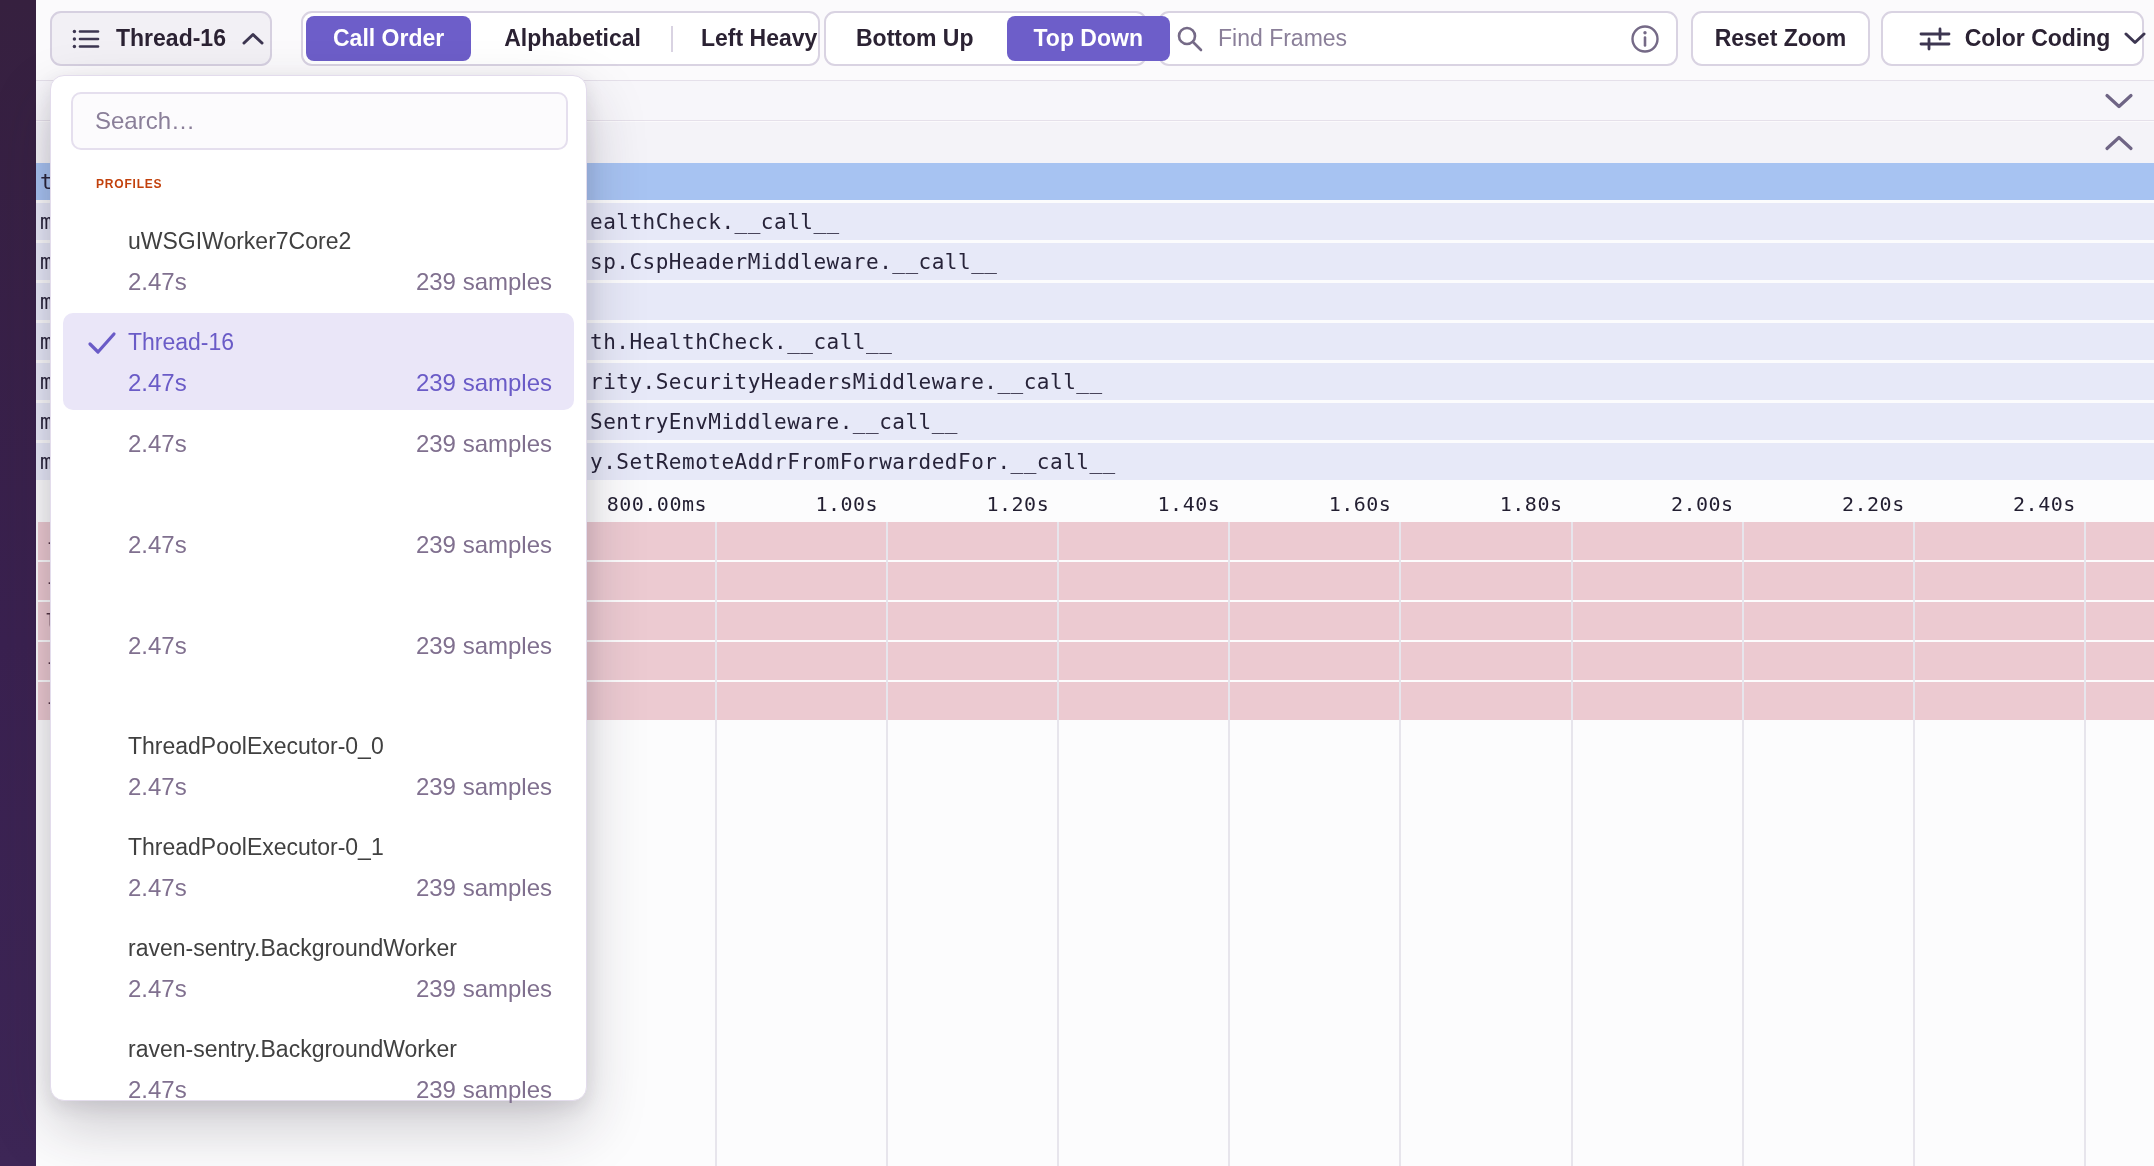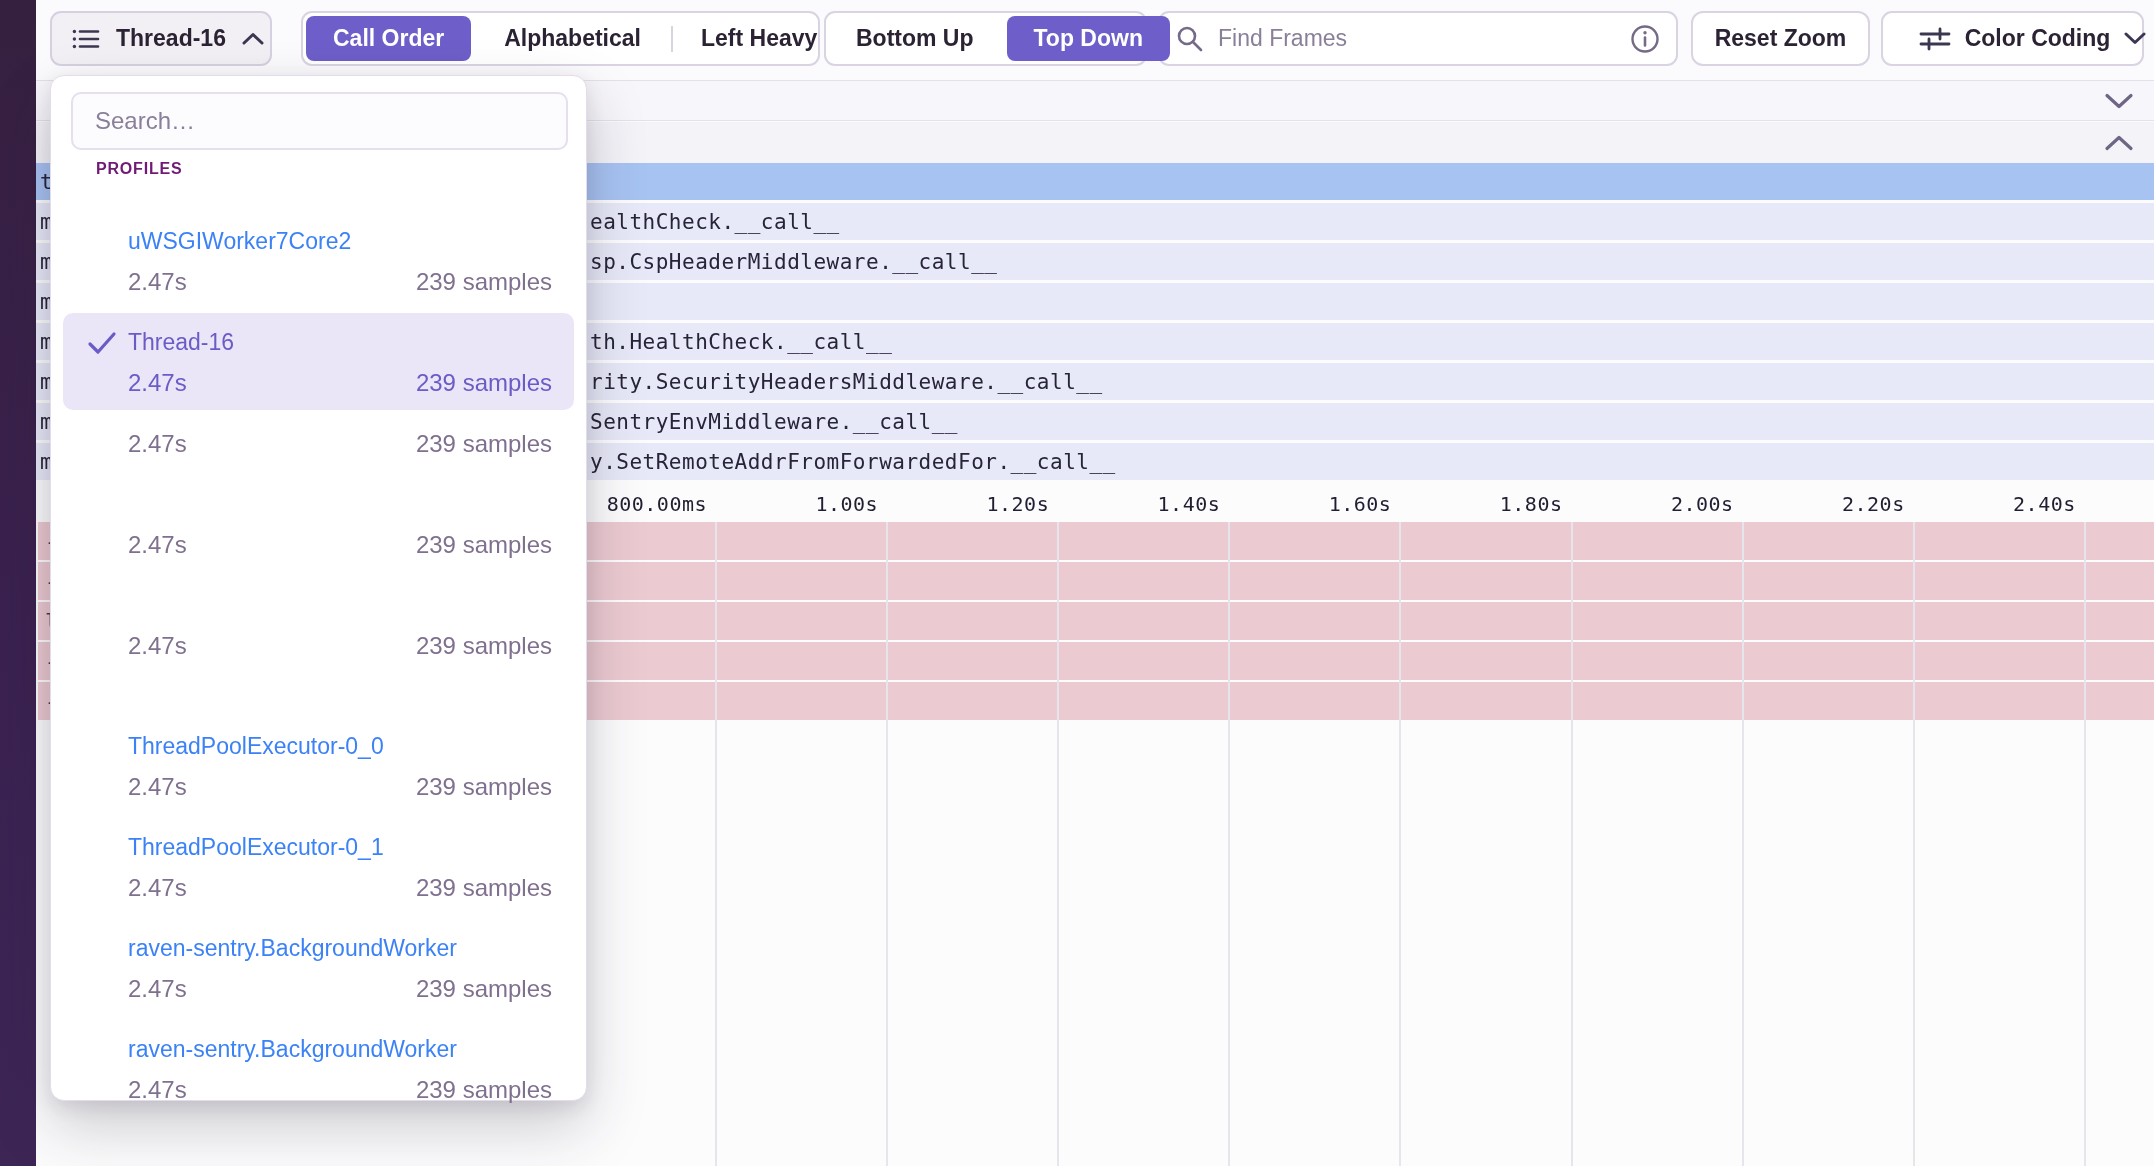--- a/index.html
+++ b/index.html
@@ -44,21 +44,21 @@
   .seg-item:not(.active) + .seg-item:not(.active)::before {
     content: ''; position: absolute; left: 0; top: 50%; transform: translateY(-50%);
     width: 2px; height: 26px; background: #d9d3e2;
   }
   .find-box { left: 1122px; width: 520px; padding: 0 16px; gap: 14px; font-weight: 400; }
   .find-box input {
     flex: 1; border: none; outline: none; background: transparent;
     font-family: "Liberation Sans", sans-serif; font-size: 23px; color: #2b2233; min-width: 0;
   }
   .find-box input::placeholder { color: #8a7f99; }
-  .reset-btn { left: 1655px; width: 179px; justify-content: center; border-radius: 12px; }
+  .reset-btn { left: 1655px; width: 179px; justify-content: center; }
   .color-btn { left: 1845px; width: 263px; justify-content: center; gap: 14px; padding-left: 40px; }
 
   .icon { display: inline-flex; align-items: center; justify-content: center; flex: none; }
 
   
   .band { position: absolute; left: 36px; right: 0; z-index: 1; }
   .band-a { top: 80px; height: 41px; background: #f7f6fa; border-top: 1px solid #e5e0ea; border-bottom: 1px solid #e5e0ea; }
   .band-b { top: 122px; height: 41px; background: #f4f3f8; }
   .band .collapse { position: absolute; right: 20px; top: 50%; transform: translateY(-50%); cursor: pointer; }
 
@@ -103,32 +103,32 @@
     position: absolute; left: 20px; top: 16px; width: 497px; height: 58px;
     border: 2px solid #e5dfee; border-radius: 10px; background: #fcfbfd;
     display: flex; align-items: center; padding: 0 22px;
   }
   .dd-search input {
     width: 100%; border: none; outline: none; background: transparent;
     font-family: "Liberation Sans", sans-serif; font-size: 24px; color: #2b2233;
   }
   .dd-search input::placeholder { color: #8a7f99; }
   .dd-section {
-    position: absolute; left: 45px; top: 84px;
-    font-size: 16px; font-weight: 700; letter-spacing: 0.8px; color: #701a75;
+    position: absolute; left: 45px; top: 101px;
+    font-size: 12px; font-weight: 700; letter-spacing: 0.8px; color: #c2410c;
   }
   .dd-list { position: absolute; left: 0; right: 0; top: 140px; }
   .dd-item { position: relative; height: 101px; padding: 12px 34px 0 77px; cursor: pointer; }
   .dd-item .dd-check { position: absolute; left: 36px; top: 14px; visibility: hidden; }
   .dd-item.active .dd-check { visibility: visible; }
   .dd-item.active::before {
     content: ''; position: absolute; left: 12px; right: 12px; top: -4px; bottom: 8px;
     background: #eae6f8; border-radius: 10px;
   }
-  .dd-title { position: relative; font-size: 23px; font-weight: 500; color: #3b82f6; margin-bottom: 13px; white-space: nowrap; }
+  .dd-title { position: relative; font-size: 23px; font-weight: 500; color: #404040; margin-bottom: 13px; white-space: nowrap; }
   .dd-meta  { position: relative; display: flex; justify-content: space-between; font-size: 24px; color: #80708f; }
   .dd-item.active .dd-title, .dd-item.active .dd-meta { color: #6a5bc7; }
 
   svg { display: block; }
 </style>
 </head>
 <body>
 
 <div class="sidebar-strip"></div>
 

